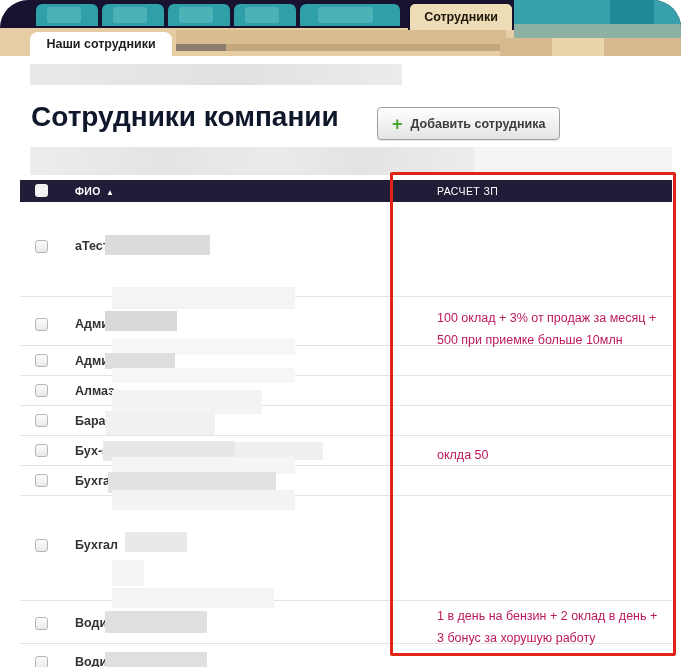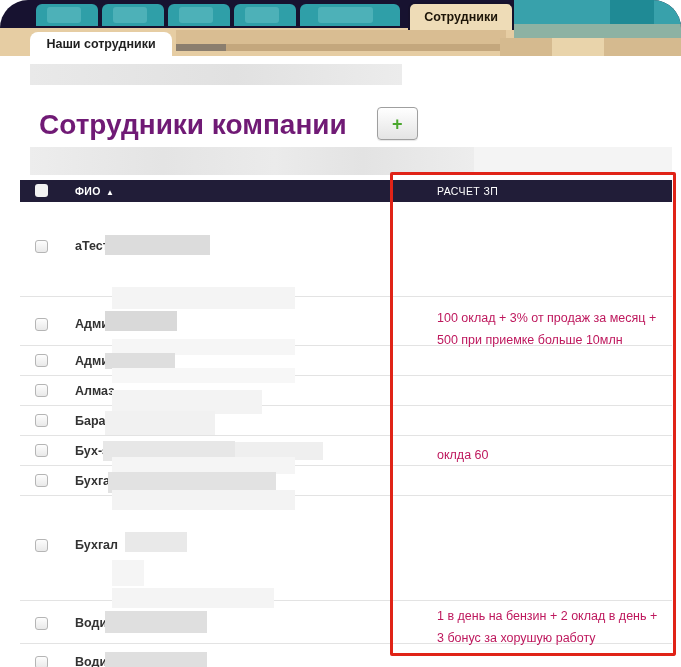--- a/index.html
+++ b/index.html
@@ -21,22 +21,22 @@
   .sub-strip{position:absolute;left:176px;top:16px;width:330px;height:7px;background:#c4a77d;}
   .sub-strip .dk{position:absolute;left:0;top:0;width:50px;height:7px;background:#8b7e6e;}
   .sub-patch2{position:absolute;left:500px;top:10px;width:181px;height:18px;background:#d5ba8f;}
   .sub-patch2 .lt{position:absolute;left:52px;top:0;width:52px;height:18px;background:#e9d4ab;}
   .subtab{position:absolute;left:30px;top:4px;width:142px;height:24px;background:#fff;
         border-radius:8px 8px 0 0;display:flex;align-items:center;justify-content:center;
         font-size:12.5px;font-weight:bold;color:#1f1f1f;z-index:4;}
   
   .blur{position:absolute;background:#e7e7e7;}
   
-  .title{position:absolute;left:31px;top:101px;margin:8px;font-size:28px;font-weight:bold;
-        color:#701a75;letter-spacing:0;}
+  .title{position:absolute;left:31px;top:101px;margin:0;font-size:28px;font-weight:bold;
+        color:#0f172a;letter-spacing:0;}
   .add-btn{position:absolute;left:377px;top:107px;height:33px;display:inline-flex;align-items:center;
         gap:8px;padding:0 14px;border:1px solid #9f9f9f;border-radius:4px;
         background:linear-gradient(#ffffff,#e4e4e4);font-family:"Liberation Sans",sans-serif;
         font-size:12.5px;font-weight:bold;color:#3c3c3c;box-shadow:0 1px 1px rgba(0,0,0,.1);cursor:pointer;}
   .add-btn .plus{font-size:18px;font-weight:bold;color:#4aa72e;line-height:1;}
   
   .table{position:absolute;left:20px;top:180px;width:652px;}
   .thead{position:relative;height:22px;background:#211d38;padding-left:40px;}
   .hcb{position:absolute;left:15px;top:4px;width:13px;height:13px;background:#f2f2f2;border-radius:3px;}
   .hname{position:absolute;left:55px;top:5px;font-size:10.5px;font-weight:bold;color:#fff;letter-spacing:.4px;}
@@ -94,20 +94,21 @@
     <div class="subtab">
       <span>Наши сотрудники</span>
     </div>
   </div>
 
   <div class="blur" style="left:30px;top:64px;width:372px;height:21px;background:linear-gradient(90deg,#e9e9e9,#e1e1e1 55%,#ececec);"></div>
 
   <h1 class="title">Сотрудники компании</h1>
   <button class="add-btn">
     <span class="plus">+</span>
+    <span>Добавить сотрудника</span>
   </button>
 
   <div class="blur" style="left:30px;top:147px;width:444px;height:28px;background:linear-gradient(90deg,#ededed,#e4e4e4 30%,#ebebeb 55%,#e3e3e3 75%,#ededed);"></div>
   <div class="blur" style="left:474px;top:147px;width:198px;height:28px;background:#f4f4f4;"></div>
 
   <div class="table">
     <div class="thead">
       <div class="hcb"></div>
       <div class="hname">
         <span>ФИО</span><span class="sort">▲</span>
@@ -146,21 +147,21 @@
           <div class="rblur" style="left: 85px; top: 5px; width: 110px; height: 24px; background: rgb(241, 241, 241);"></div>
           <div class="cb" style="top: 8px;"></div>
           <span class="ename" style="top: 8px;">Баран</span>
         </div>
         <div class="row" style="height: 30px;">
           <div class="rblur" style="left: 83px; top: 5px; width: 132px; height: 20px; background: rgb(231, 231, 231);"></div>
           <div class="rblur" style="left: 215px; top: 6px; width: 88px; height: 18px; background: rgb(239, 239, 239);"></div>
           <div class="cb" style="top: 8px;"></div>
           <span class="ename" style="top: 8px;">Бух-эк</span>
           <div class="sal" style="top: 8px;">
-            <div>оклда 60</div>
+            <div>оклда 50</div>
           </div>
         </div>
         <div class="row" style="height: 30px;">
           <div class="rblur" style="left: 92px; top: -9px; width: 183px; height: 17px; background: rgb(245, 245, 245);"></div>
           <div class="rblur" style="left: 88px; top: 6px; width: 168px; height: 21px; background: rgb(226, 226, 226);"></div>
           <div class="cb" style="top: 8px;"></div>
           <span class="ename" style="top: 8px;">Бухгал</span>
         </div>
         <div class="row" style="height: 105px;">
           <div class="rblur" style="left: 92px; top: -6px; width: 183px; height: 20px; background: rgb(243, 243, 243);"></div>

